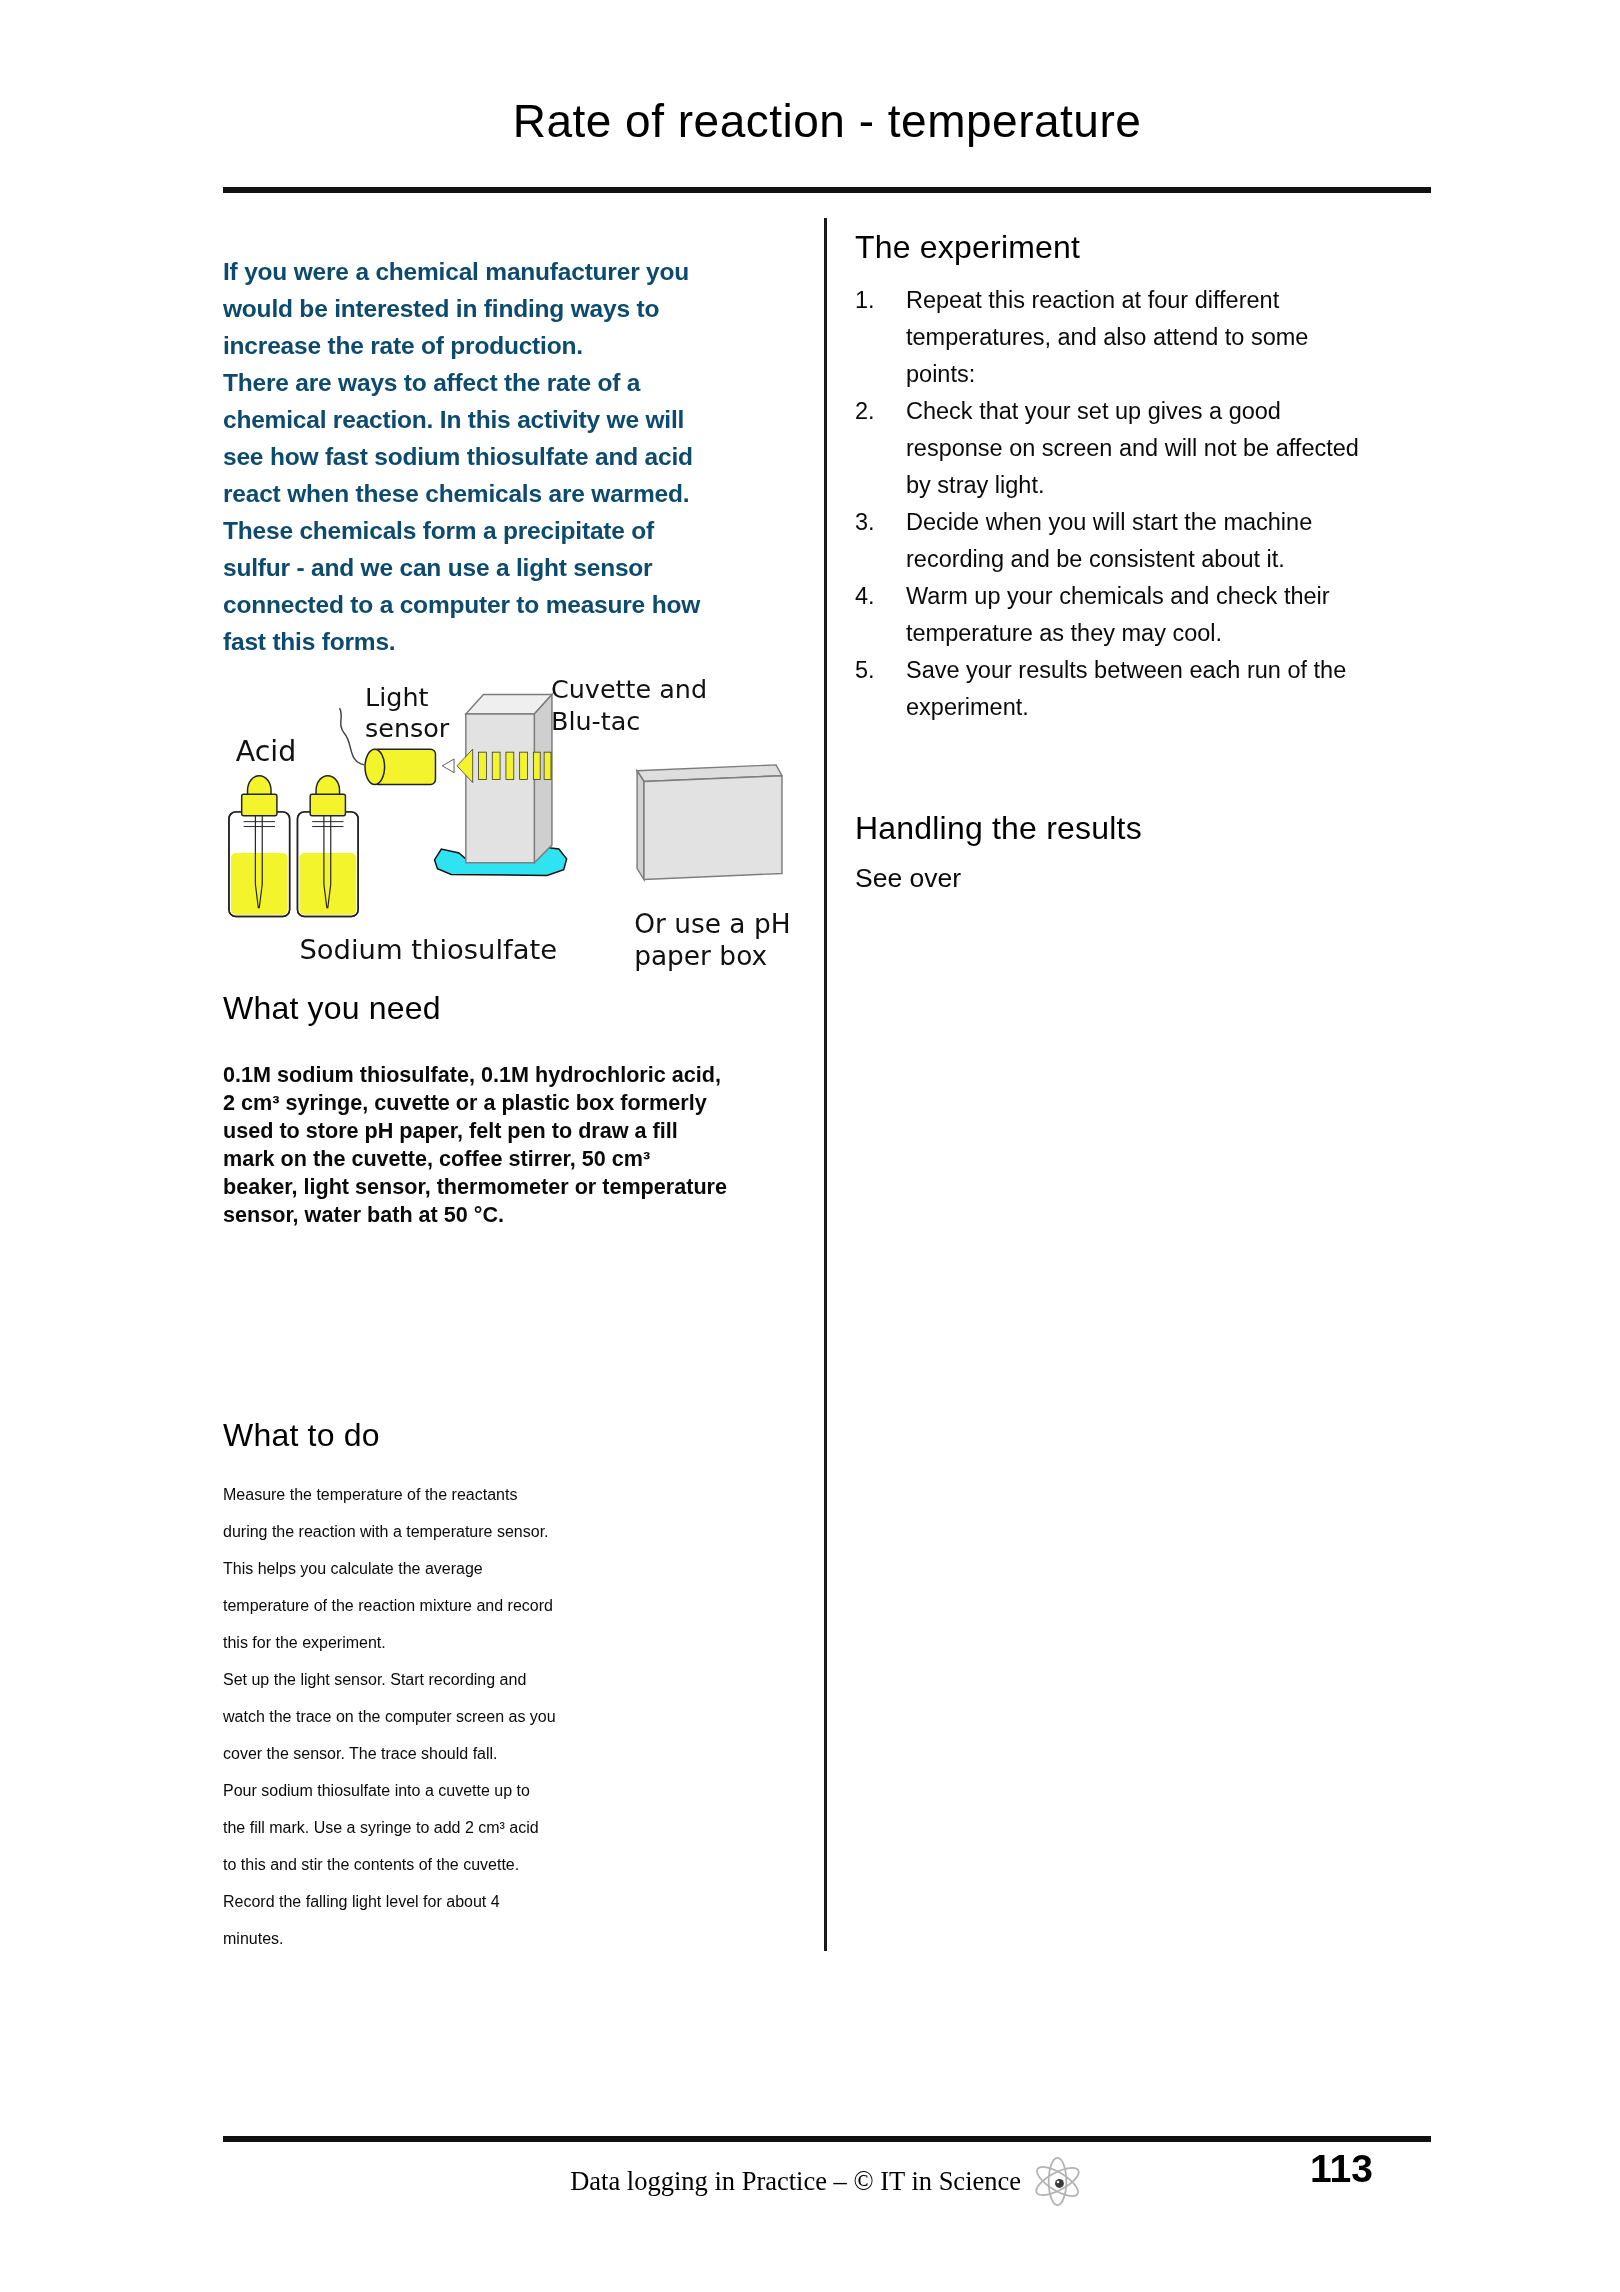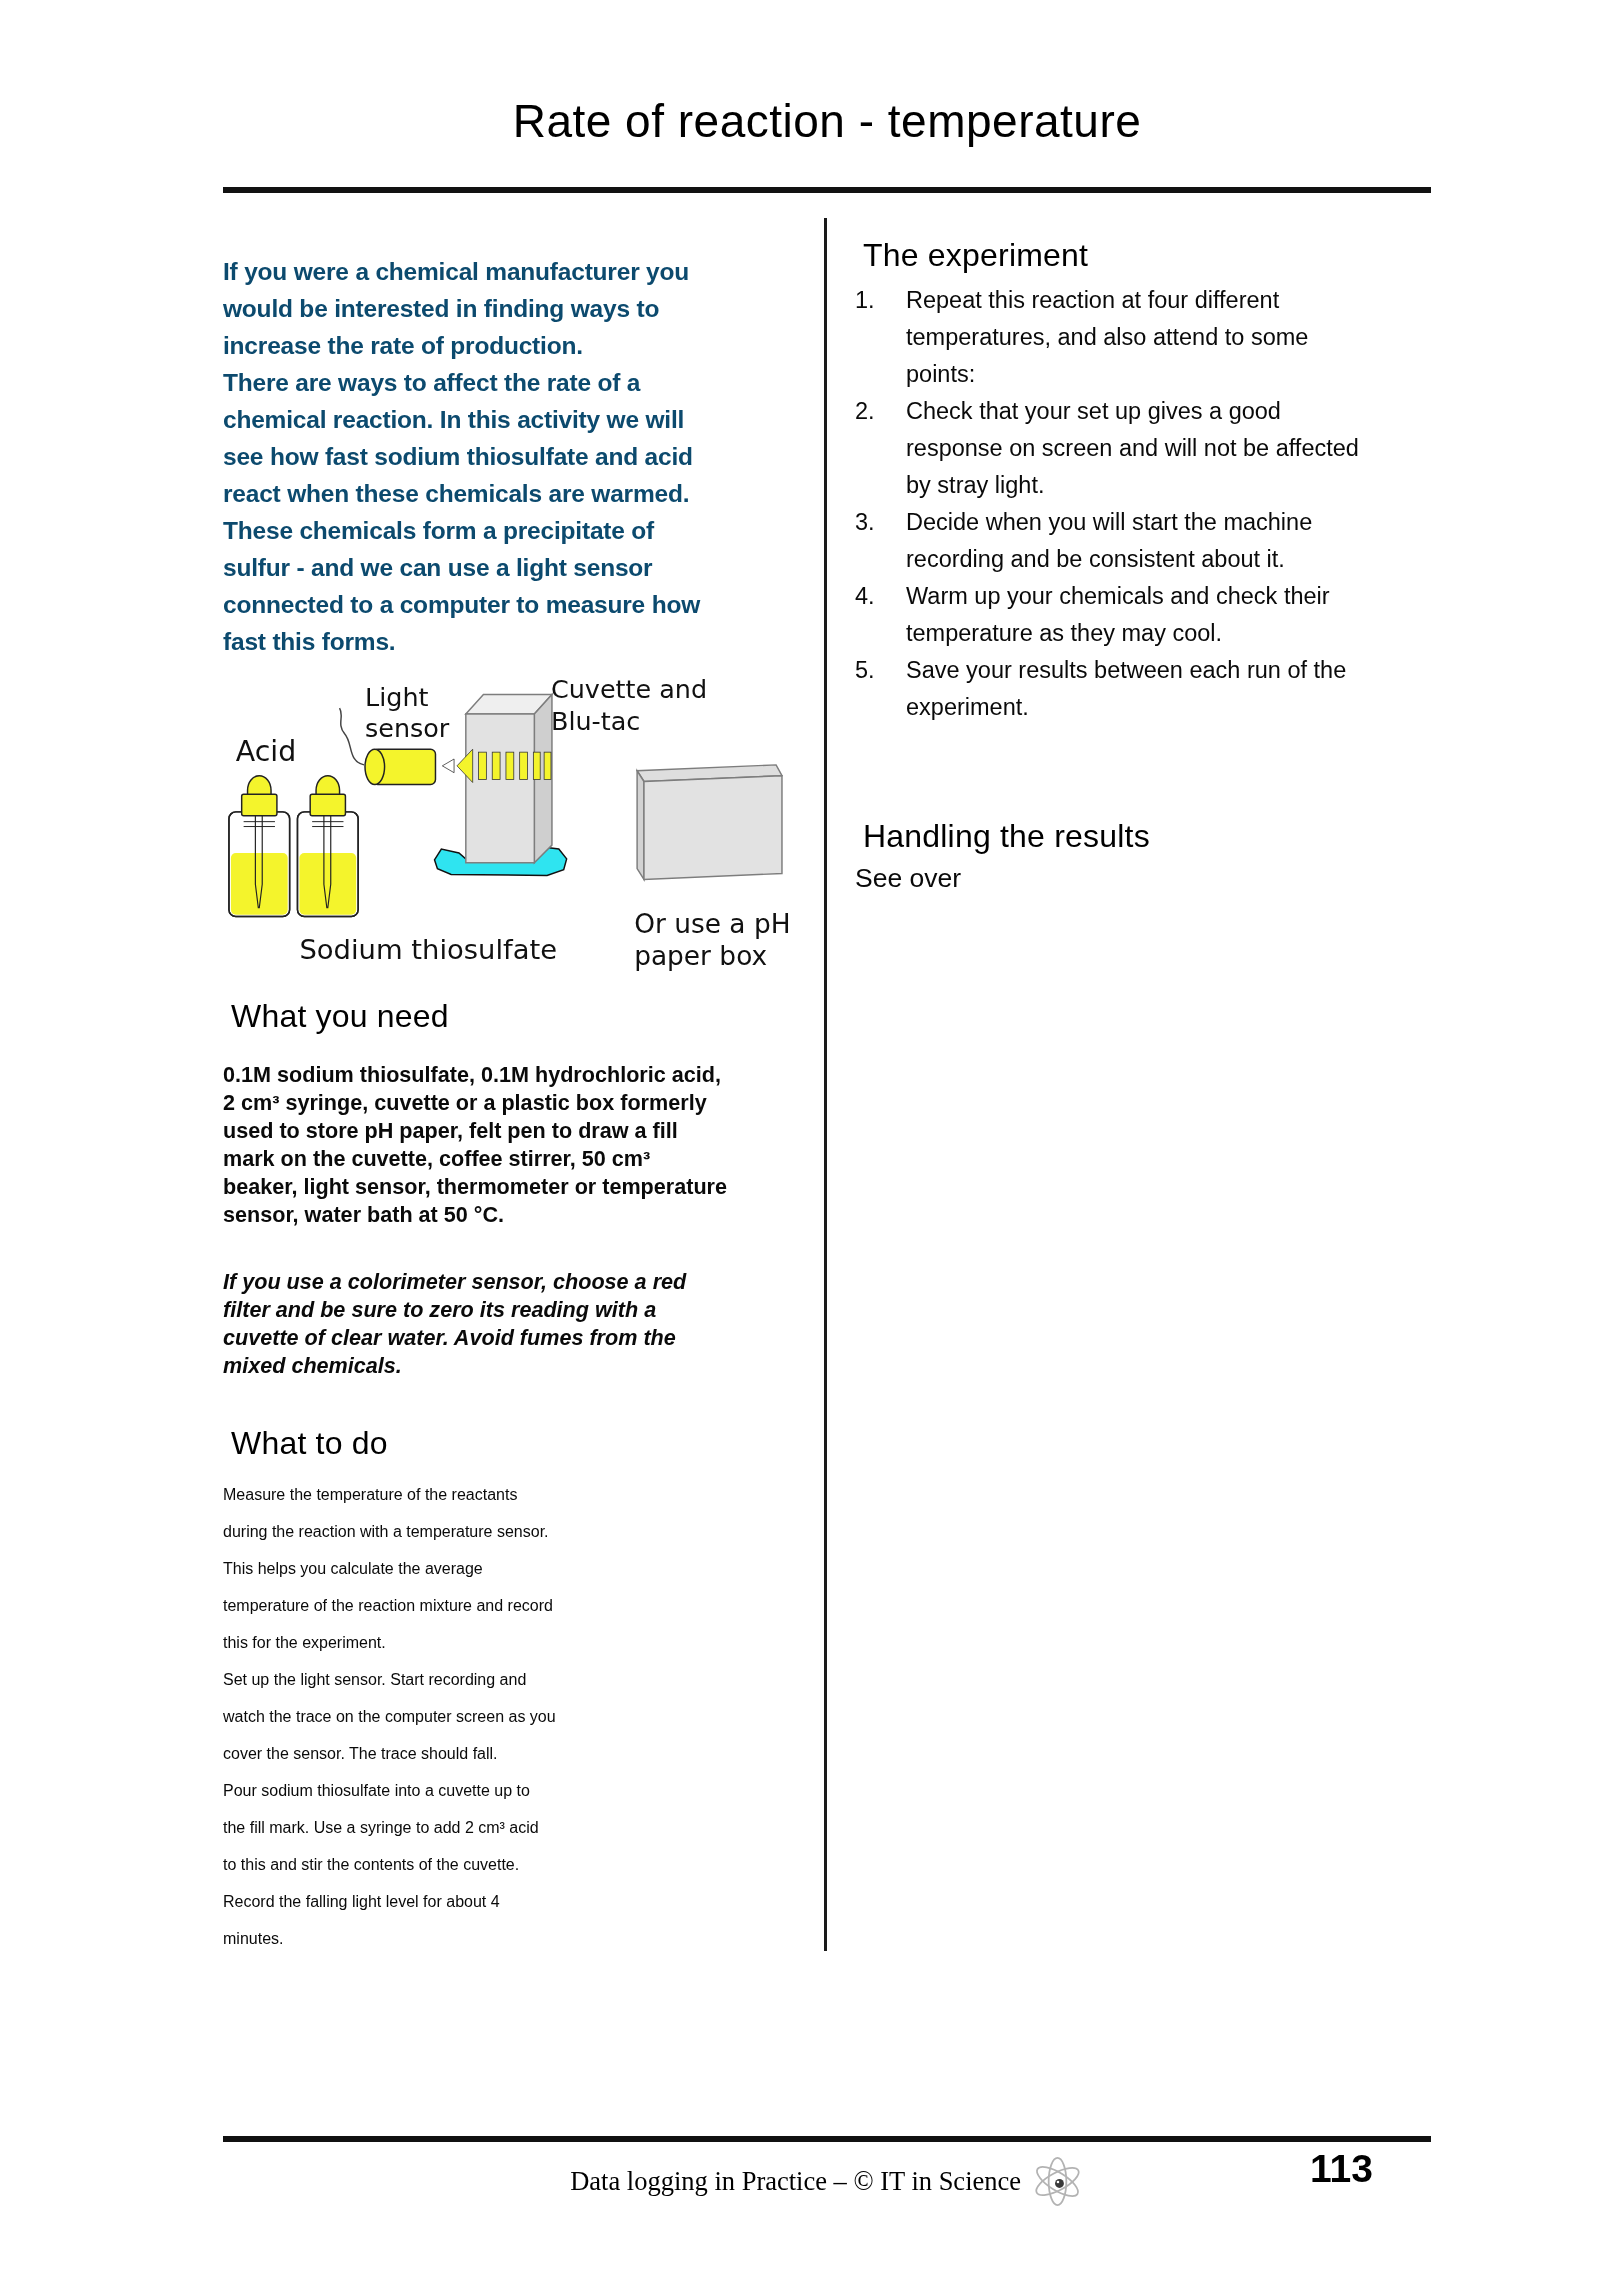--- a/index.html
+++ b/index.html
@@ -12,21 +12,21 @@
     position:absolute;left:223px;top:94px;width:1208px;text-align:center;
     font-size:46px;font-weight:400;letter-spacing:0.5px;
   }
   .title-rule{position:absolute;left:223px;top:187px;width:1208px;height:5.9px;background:#111;}
   .col-divider{position:absolute;left:824px;top:218px;width:2.9px;height:1733px;background:#1a1a1a;}
   .intro{
     position:absolute;left:223px;top:253px;width:592px;
     font-weight:700;font-size:24.5px;line-height:37px;letter-spacing:-0.2px;color:#0c4a6e;
   }
   h2{
-    margin:8px;font-size:32px;font-weight:400;color:#000;letter-spacing:0.2px;
+    margin:0;font-size:32px;font-weight:400;color:#000;letter-spacing:0.2px;
   }
   .h-wyn{position:absolute;left:223px;top:990px;}
   .h-wtd{position:absolute;left:223px;top:1417px;}
   .h-exp{position:absolute;left:855px;top:229px;}
   .h-han{position:absolute;left:855px;top:810px;}
   .materials{
     position:absolute;left:223px;top:1061px;width:594px;
     font-weight:700;font-size:21.6px;line-height:28px;color:#0a0a0a;
   }
   .safety{
@@ -135,24 +135,20 @@
     <text x="497" y="304" font-size="27">paper box</text>
   </svg>
 
   <h2 class="h-wyn">What you need</h2>
   <div class="materials prelines">0.1M sodium thiosulfate, 0.1M hydrochloric acid,
 2 cm³ syringe, cuvette or a plastic box formerly
 used to store pH paper, felt pen to draw a fill
 mark on the cuvette, coffee stirrer, 50 cm³
 beaker, light sensor, thermometer or temperature
 sensor, water bath at 50 °C.</div>
-  <div class="safety prelines">If you use a colorimeter sensor, choose a red
-filter and be sure to zero its reading with a
-cuvette of clear water. Avoid fumes from the
-mixed chemicals.</div>
 
   <h2 class="h-wtd">What to do</h2>
   <div class="wtd-body prelines">Measure the temperature of the reactants
 during the reaction with a temperature sensor.
 This helps you calculate the average
 temperature of the reaction mixture and record
 this for the experiment.
 Set up the light sensor. Start recording and
 watch the trace on the computer screen as you
 cover the sensor. The trace should fall.

